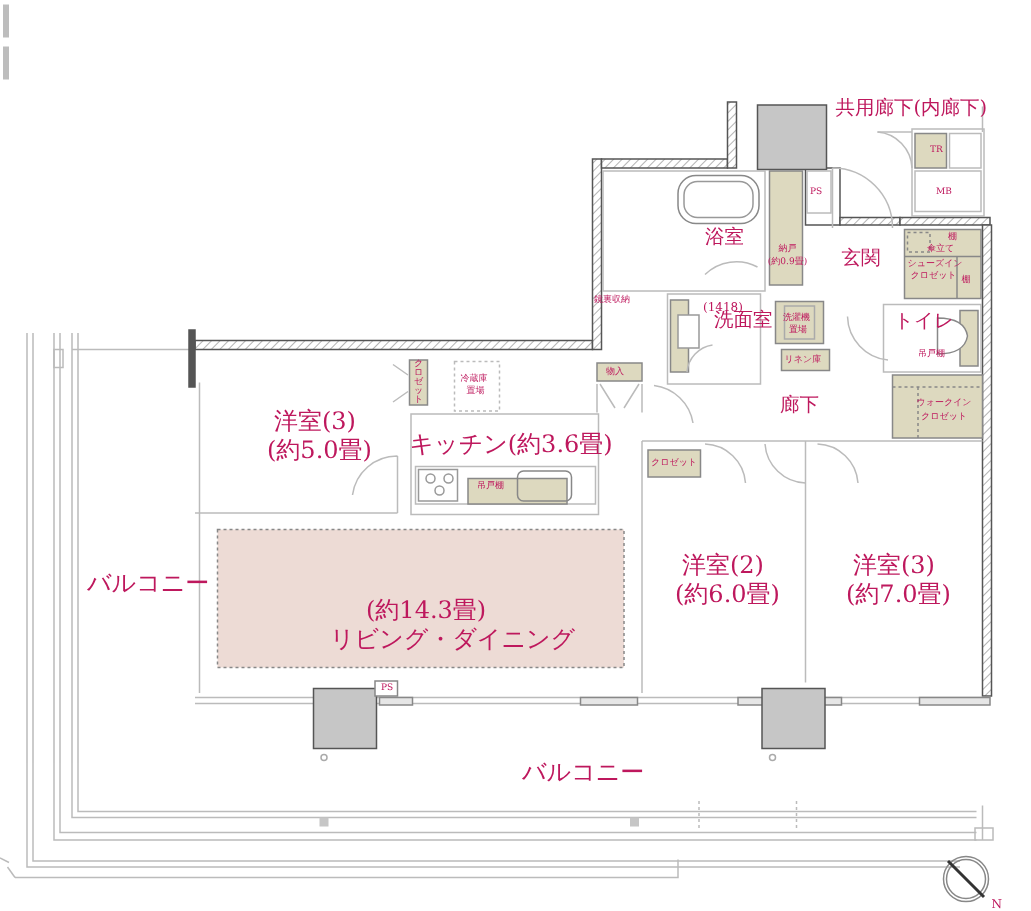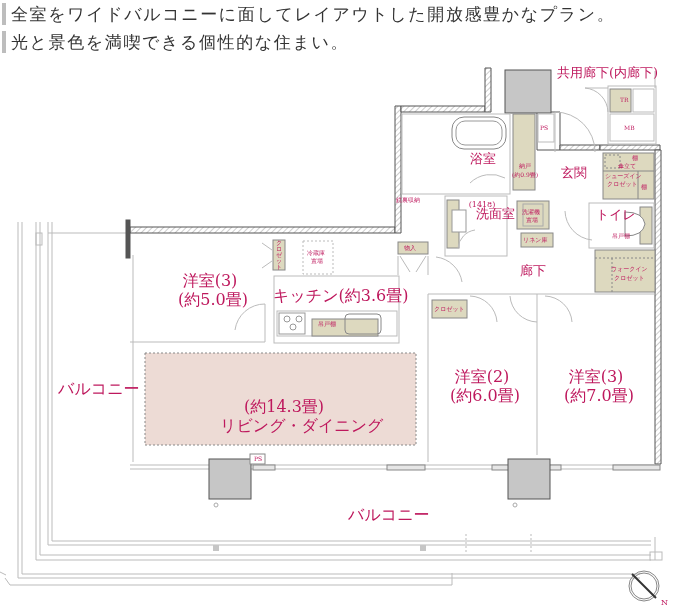--- a/index.html
+++ b/index.html
@@ -13,25 +13,23 @@
   .lbl.mid{font-size:16px;}
   .lbl.sm{font-size:8px;margin-top:33px;}
   .lbl.xs{font-size:6px;}
   .lbl.sans{font-family:"DejaVu Sans",sans-serif;}
 </style>
 </head>
 <body>
 
 <div class="hdr" style="top:0">
   <div class="bar"></div>
-  <div class="txt">全室をワイドバルコニーに面してレイアウトした開放感豊かなプラン。</div>
 </div>
 <div class="hdr" style="top:28px">
   <div class="bar"></div>
-  <div class="txt">光と景色を満喫できる個性的な住まい。</div>
 </div>
 
 <svg width="687" height="607" viewBox="0 0 687 607">
   <defs>
     <pattern id="hatch" width="4" height="4" patternUnits="userSpaceOnUse" patternTransform="rotate(45)">
       <rect width="4" height="4" fill="#fff"></rect>
       <line x1="0" y1="0" x2="0" y2="4" stroke="#9a9a9a" stroke-width="1"></line>
     </pattern>
   </defs>
 

